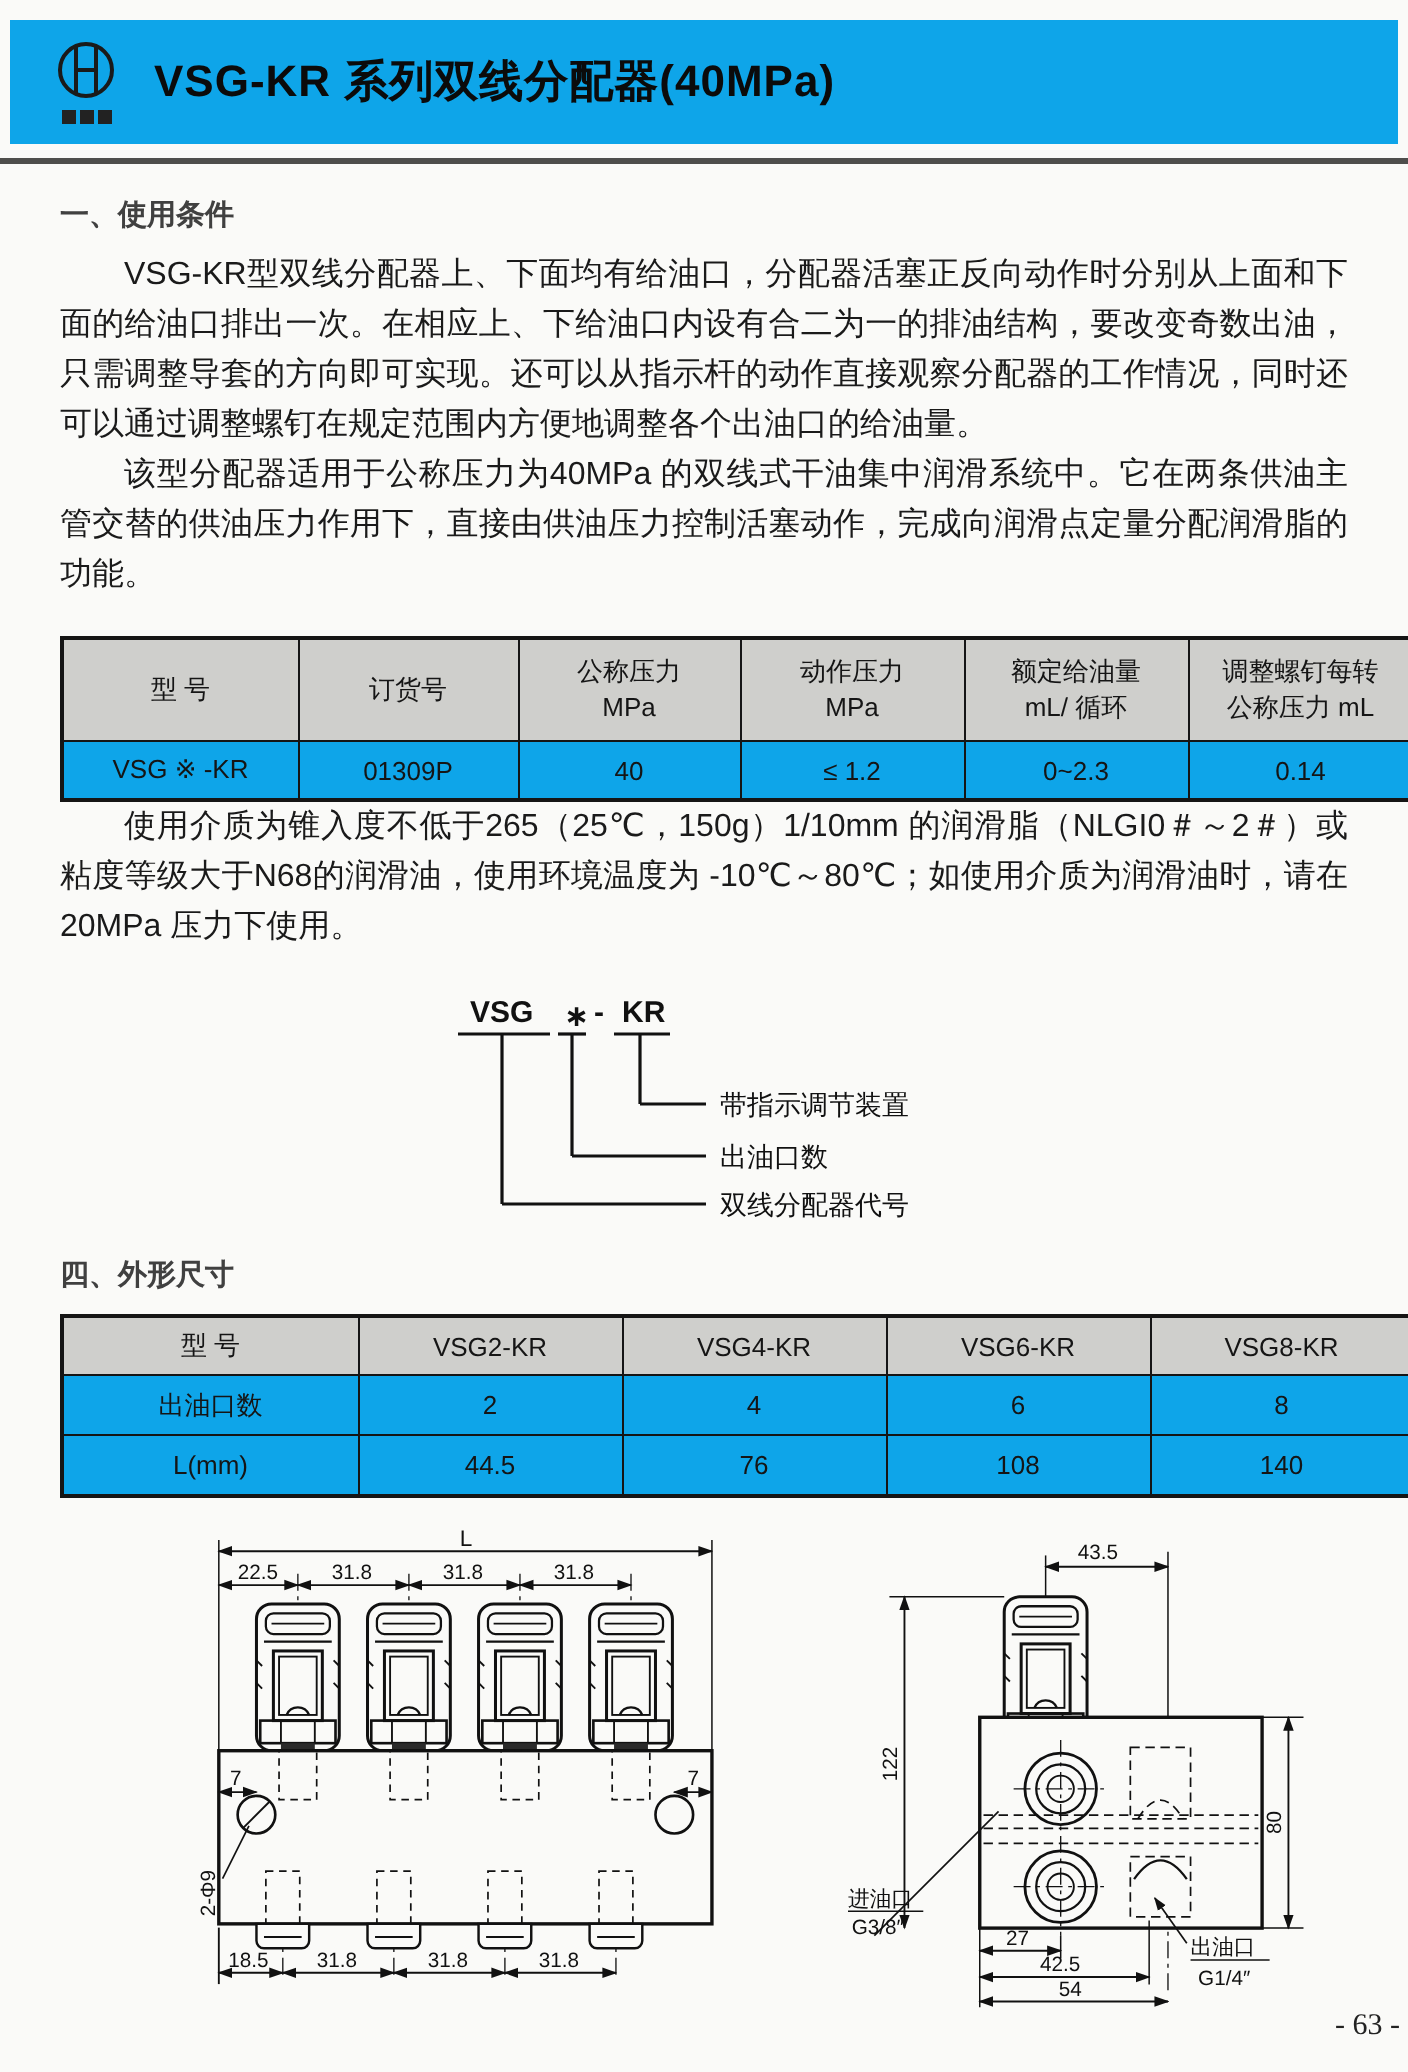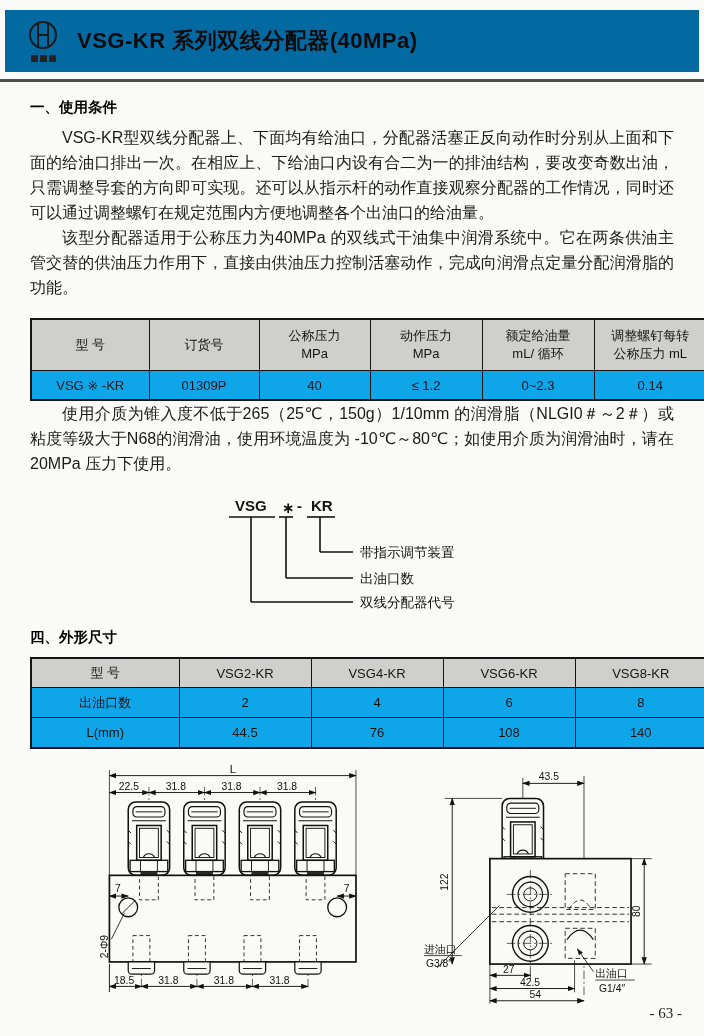--- a/index.html
+++ b/index.html
@@ -4,51 +4,51 @@
 <style>
   html,body{margin:0;padding:0;}
   body{
     width:704px;height:1036px;position:relative;
     background:#fafaf8;
     font-family:"Liberation Sans","DejaVu Sans",sans-serif;
     color:#111;
     overflow:hidden;
   }
   .hdr-band{
-    margin:10px 5px 0 5px;height:62px;background:#0369a1;
+    margin:10px 5px 0 5px;height:62px;background:#0ea5e9;
     display:flex;align-items:center;gap:12px;padding:0 0 0 16px;box-sizing:border-box;
   }
   .logo{display:flex;flex-direction:column;align-items:center;width:44px;}
   .logo-sub{display:flex;gap:2px;margin-top:1px;}
   .logo-sub i{display:block;width:7px;height:7px;background:#222;}
   .hdr-title{font-size:22px;font-weight:bold;letter-spacing:.5px;color:#0b0b0b;}
   .hdr-rule{margin:7px 0 0 0;border:none;border-top:3px solid #4e4e4c;height:0;}
   .content{padding:0 15px;}
-  .sec-title{font-size:14.5px;font-weight:bold;margin:0 0 0 15px;color:#000000;}
+  .sec-title{font-size:14.5px;font-weight:bold;margin:0 0 0 15px;color:#404040;}
   .body-p{
     font-size:16px;line-height:25px;text-align:justify;
     margin:0 15px 0 15px;text-indent:2em;color:#1a1a1a;
   }
   
   table{border-collapse:collapse;table-layout:fixed;background:#e6e6e3;}
   .doc-table{margin:10px 0 0 15px;width:676px;border:2px solid #151515;}
   .doc-table th,.doc-table td{
     border:1px solid #151515;text-align:center;font-size:13px;font-weight:normal;
     padding:2px 2px;color:#151515;
   }
   .doc-table th{background:#cfcfcc;}
   .doc-table td{background:#0ea5e9;}
   .th2{display:block;line-height:18px;}
   .t1 th{height:46px;}
   .t1 td{height:24px;}
   .t2 th{height:24px;}
   .t2 td{height:25px;}
   svg text{font-family:"Liberation Sans","DejaVu Sans",sans-serif;fill:#111;}
   .drawings{display:flex;justify-content:flex-start;gap:30px;margin:8px 0 0 85px;}
-  .pageno{position:absolute;right:22px;bottom:14px;font-size:15px;font-family:"Liberation Serif","DejaVu Serif",serif;color:#222;}
+  .pageno{position:absolute;right:4px;bottom:14px;font-size:15px;font-family:"Liberation Serif","DejaVu Serif",serif;color:#222;}
 </style>
 </head>
 <body>
 
 <div class="hdr-band">
   <span class="logo">
     <svg width="34" height="34" viewBox="0 0 34 34">
       <circle cx="17" cy="15" r="13" fill="none" stroke="#1a1a1a" stroke-width="2"></circle>
       <line x1="12" y1="3.5" x2="12" y2="26.5" stroke="#1a1a1a" stroke-width="2"></line>
       <line x1="22" y1="3.5" x2="22" y2="26.5" stroke="#1a1a1a" stroke-width="2"></line>

